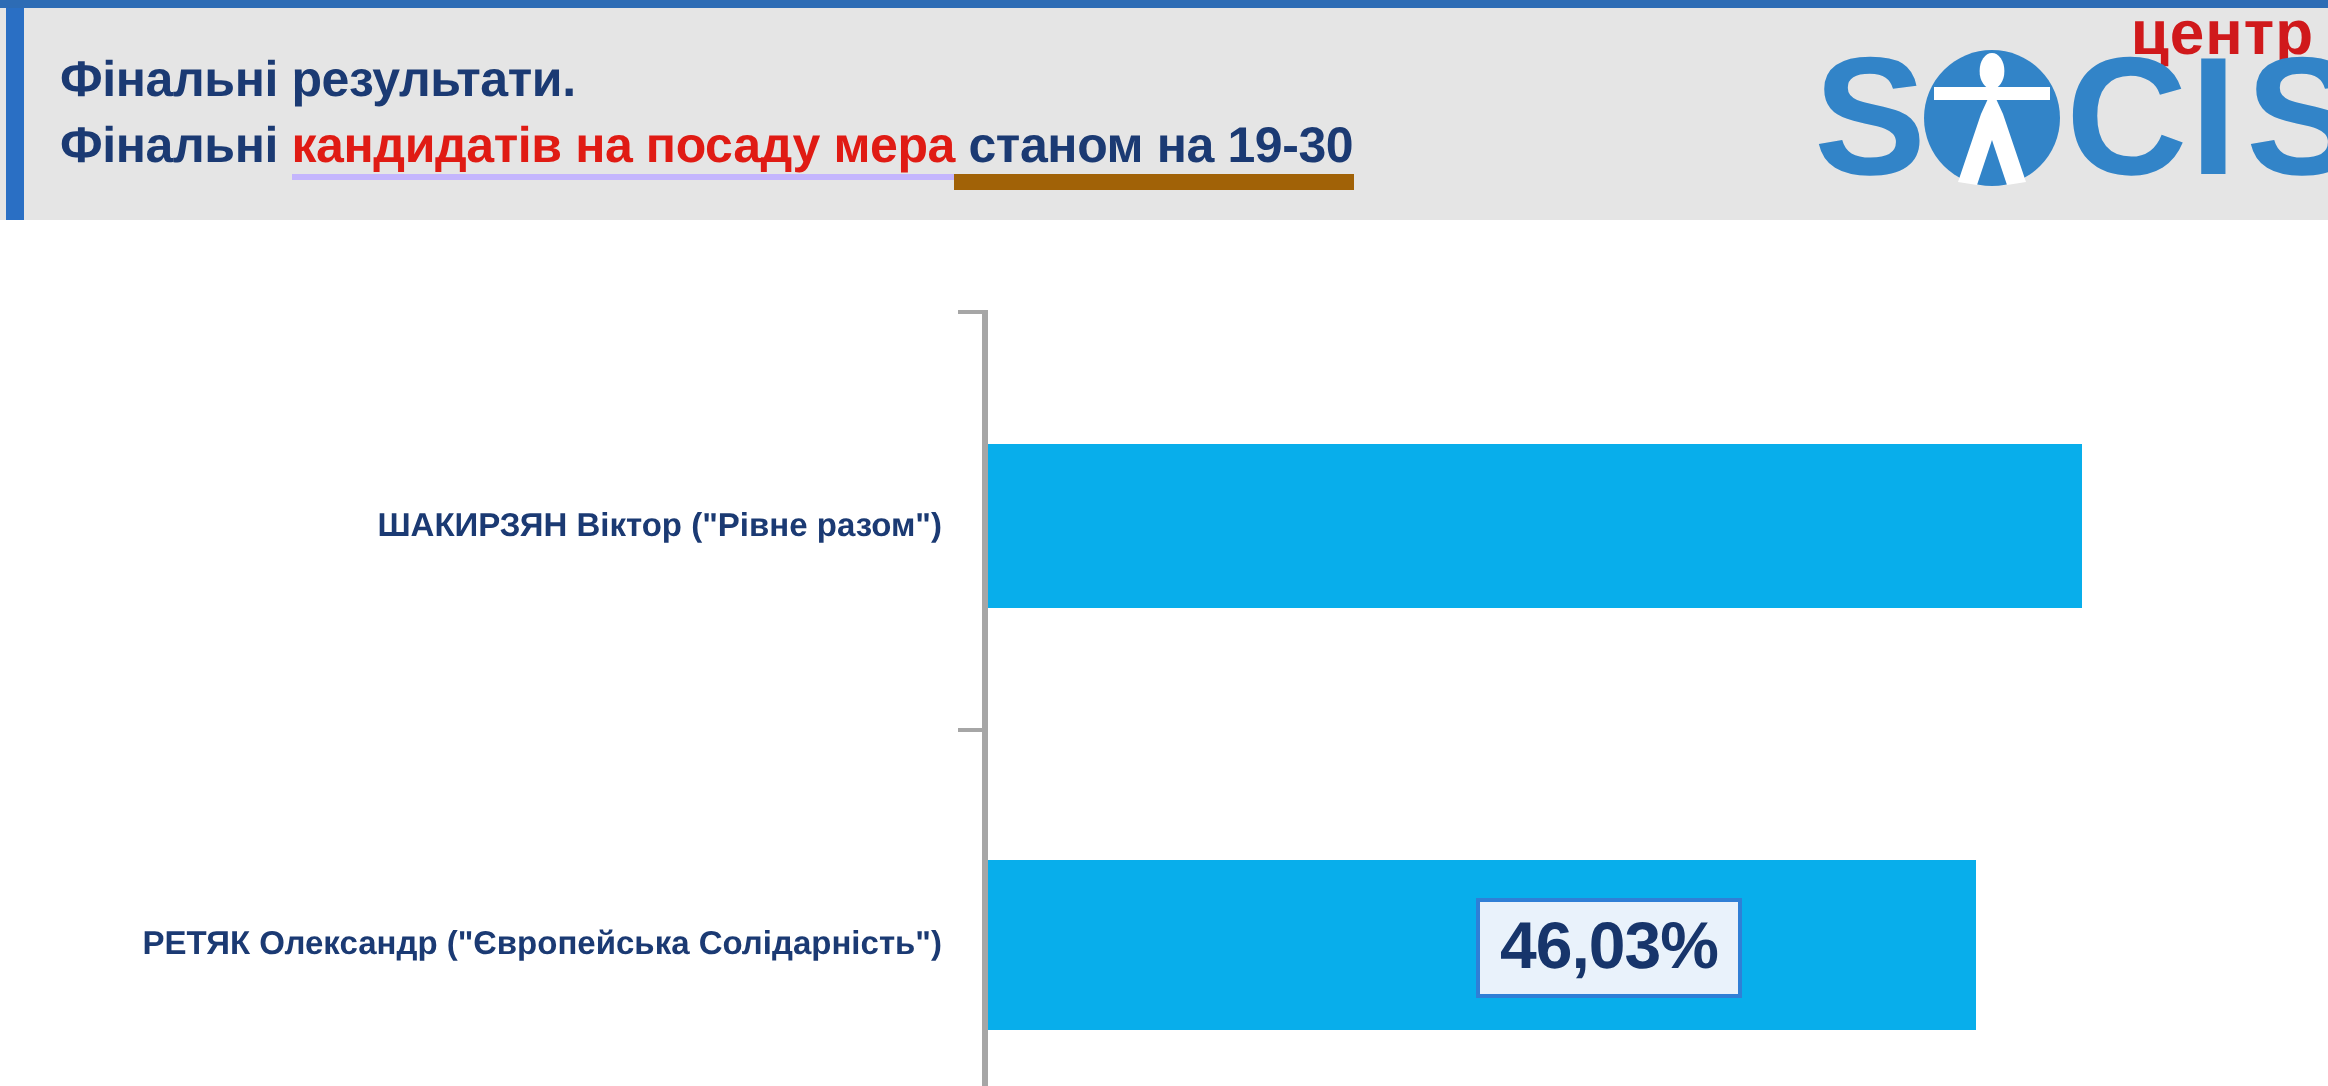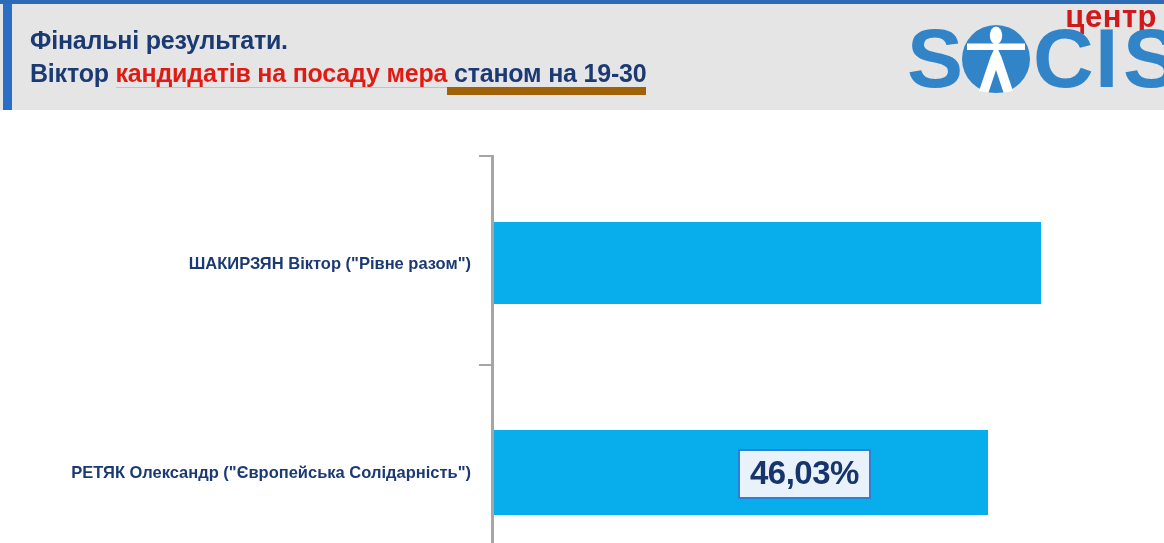--- a/index.html
+++ b/index.html
@@ -68,21 +68,21 @@
     line-height: 33px;
     color: #1b3a73;
     letter-spacing: -0.2px;
   }
   .title-line.l2 { font-size: 25px; }
   .seg-navy {
     color: #1b3a73;
   }
   .seg-red {
     color: #e01b14;
-    border-bottom: 1px solid #c4b5fd;
+    border-bottom: 3px solid #c4b5fd;
     padding-bottom: 0px;
   }
   .seg-navy-u {
     color: #1b3a73;
     border-bottom: 8px solid #a16207;
     padding-bottom: 0px;
   }
 
   
   .logo {
@@ -210,21 +210,21 @@
   <div class="header-band">
 
     <div class="header-topline"></div>
     <div class="header-leftbar"></div>
 
     <div class="title-block">
       <div class="title-line l1">
         <span class="seg-navy">Фінальні результати.</span>
       </div>
       <div class="title-line l2">
-        <span class="seg-navy">Віктор </span><span class="seg-red">кандидатів на посаду мера</span><span class="seg-navy-u"> станом на 19-30</span>
+        <span class="seg-navy">Фінальні </span><span class="seg-red">кандидатів на посаду мера</span><span class="seg-navy-u"> станом на 19-30</span>
       </div>
     </div>
 
     <div class="logo">
       <div class="logo-centr">центр</div>
 
       <div class="logo-word">
         <span class="logo-letter logo-s1">S</span>
 
         <svg class="logo-o" viewBox="0 0 70 70" aria-hidden="true">

